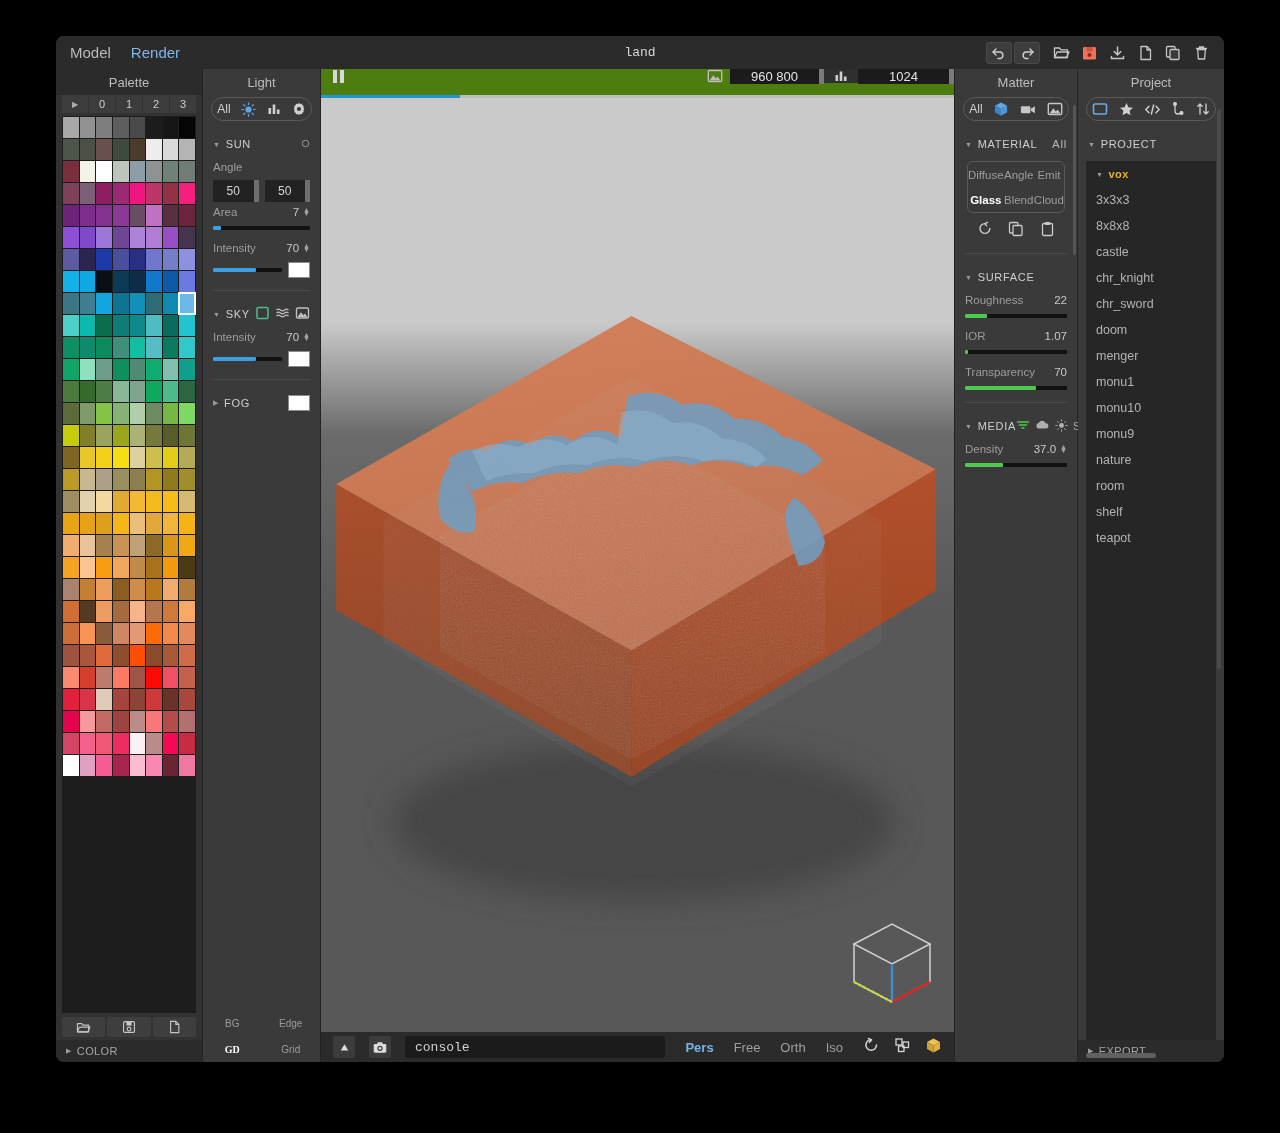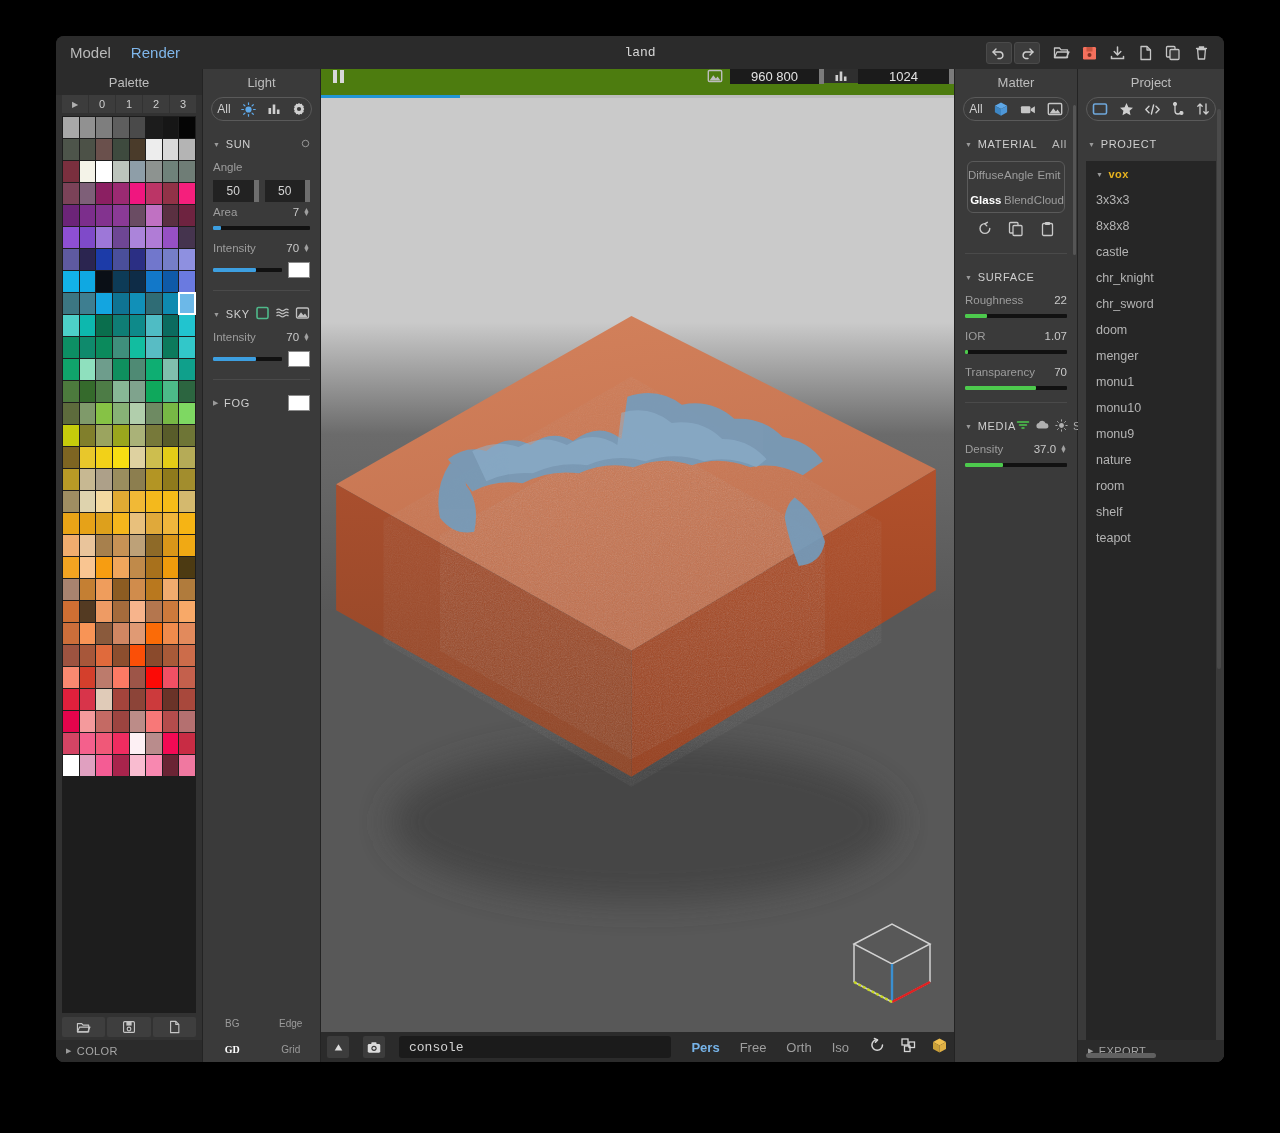--- a/index.html
+++ b/index.html
@@ -141,21 +141,21 @@
     font-family: "Liberation Sans", sans-serif; cursor: text;
   }
   .rb-num.sz { width: 94px; border-right: 5px solid #7b7b7b; }
   .rb-num.spp { width: 96px; border-right: 5px solid #7b7b7b; }
   .rb-chart { width: 34px; background: #2f2f2f; display: flex; align-items: center; justify-content: center; cursor: pointer; }
   .progress { height: 3px; background: #bdbdbd; position: relative; }
   .progress .pfill { position: absolute; left: 0; top: 0; bottom: 0; background: #2196d6; }
   .viewport { flex: 1; position: relative; overflow: hidden; }
   .sky { position: absolute; inset: 0; }
   .gizmo { position: absolute; right: 12px; bottom: 18px; width: 100px; height: 100px; }
-  .bottom-bar { height: 30px; background: #2b2b2b; display: flex; align-items: center; padding: 0 6px; gap: 14px; justify-content: space-between; }
+  .bottom-bar { height: 30px; background: #2b2b2b; display: flex; align-items: center; padding: 0 12px; gap: 14px; justify-content: space-between; }
   .sq-btn { width: 22px; height: 22px; background: #3c3c3c; border-radius: 2px;
             display: flex; align-items: center; justify-content: center; cursor: pointer; }
   .console {
     flex: 1; height: 22px; background: #1b1b1b; border-radius: 3px;
     display: flex; align-items: center; padding-left: 10px;
     color: #d2d2d2; font-size: 13px; font-family: "Liberation Mono", monospace; cursor: text;
   }
   .vmode { font-size: 13px; color: #9e9e9e; margin-left: 6px; cursor: pointer; }
   .vmode.on { color: #76b3e8; font-weight: bold; }
   .hint {

